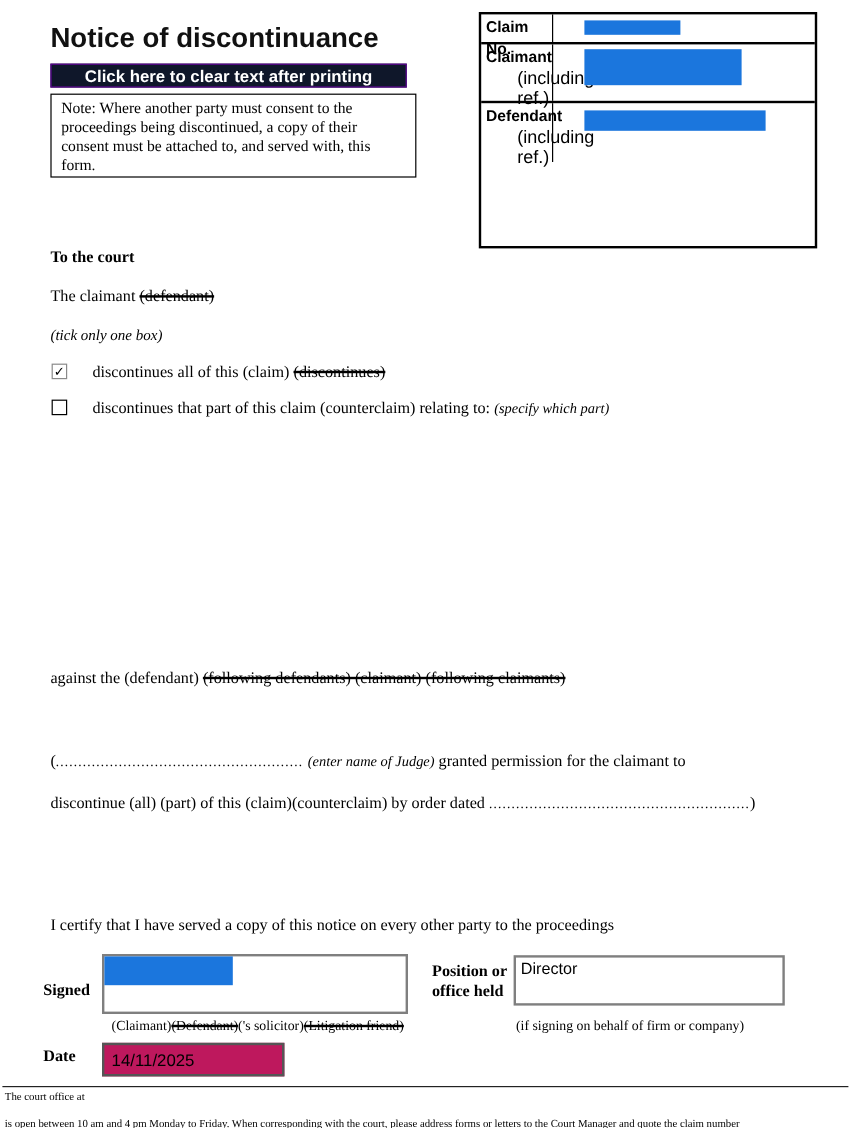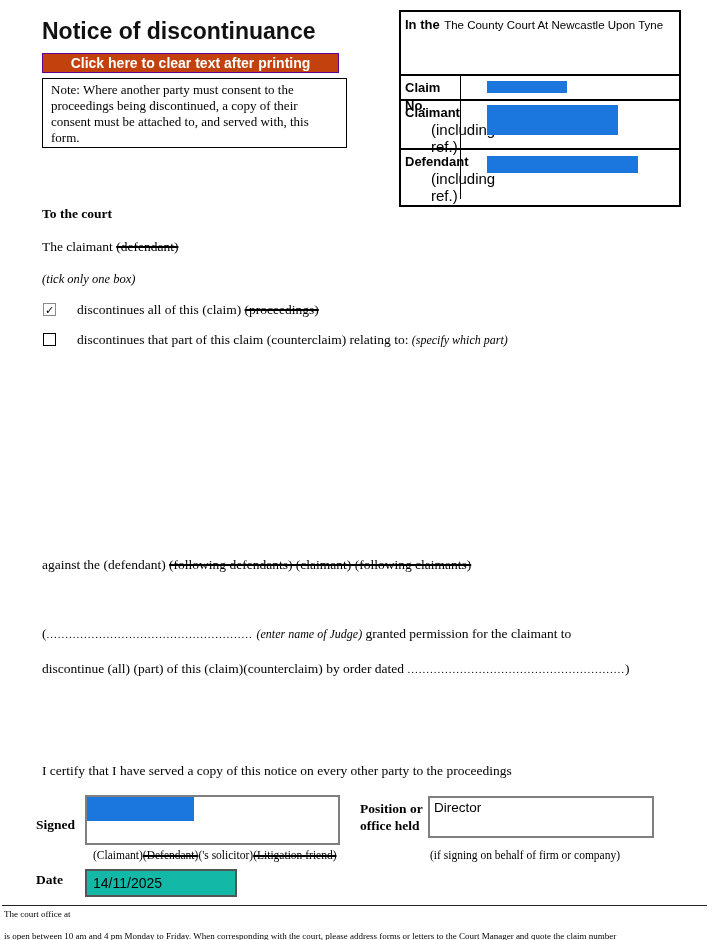--- a/index.html
+++ b/index.html
@@ -8,21 +8,21 @@
     font-family:"Liberation Serif", serif; color:#000; overflow:hidden;
   }
 
   .title {
     position:absolute; left:42px; top:18px; margin:0;
     font-family:"Liberation Sans", sans-serif; font-weight:bold;
     font-size:23px; letter-spacing:0px; color:#111;
   }
   .clear-btn {
     position:absolute; left:42px; top:53px; width:297px; height:20px;
-    background:#c2410c; border:1px solid #5e0694; border-radius:0;
+    background:#0f172a; border:1px solid #5e0694; border-radius:0;
     color:#ffffff; font-family:"Liberation Sans", sans-serif;
     font-weight:bold; font-size:14px; line-height:18px; text-align:center;
     padding:0; cursor:pointer;
   }
   .note-box {
     position:absolute; left:42px; top:78px; width:289px; height:62px;
     border:1px solid #000; padding:3px 6px 3px 8px;
     font-size:13px; line-height:16px;
   }
 
@@ -76,45 +76,41 @@
     font-family:"Liberation Sans", sans-serif; font-size:13.5px;
     padding:2px 4px;
   }
   .pos-label {
     position:absolute; left:360px; top:800px; width:70px;
     font-weight:bold; font-size:13.5px; line-height:17px;
   }
   .caption { position:absolute; font-size:11.5px; white-space:nowrap; }
   .date-box {
     position:absolute; left:85px; top:869px; width:152px; height:28px;
-    border:2px solid #555; box-sizing:border-box; background:#14b8a6;
+    border:2px solid #555; box-sizing:border-box; background:#be185d;
     font-family:"Liberation Sans", sans-serif; font-size:14px; line-height:24px;
     padding-left:6px;
   }
   .footer-rule { position:absolute; left:2px; right:2px; top:905px; height:1px; background:#222; }
   .footer-text { position:absolute; left:4px; font-size:9px; white-space:nowrap; }
 </style>
 </head>
 <body>
 
 <div class="page">
 
   <h1 class="title">Notice of discontinuance</h1>
 
   <button class="clear-btn">Click here to clear text after printing</button>
 
   <div class="note-box">
     <span>Note: Where another party must consent to the proceedings being discontinued, a copy of their consent must be attached to, and served with, this form.</span>
   </div>
 
   <div class="court-table">
-    <div class="ct-row ct-row1">
-      <span class="in-the">In the</span>
-      <span class="court-name">The County Court At Newcastle Upon Tyne</span>
-    </div>
     <div class="ct-row ct-row2">
       <div class="ct-label">
         <span class="ct-bold">Claim No.</span>
       </div>
       <div class="ct-value">
         <div class="redact bar-claim"></div>
       </div>
     </div>
     <div class="ct-row ct-row3">
       <div class="ct-label">
@@ -141,21 +137,21 @@
   <div class="bodyline" style="left:42px; top:239px;">
     <span>The claimant </span><span class="struck">(defendant)</span>
   </div>
 
   <div class="bodyline it" style="left:42px; top:272px; font-size:12.5px;">(tick only one box)</div>
 
   <div class="checkbox cb-field" style="left:43px; top:303px;">
     <span>✓</span>
   </div>
   <div class="bodyline" style="left:77px; top:302px;">
-    <span>discontinues all of this (claim) </span><span class="struck">(proceedings)</span>
+    <span>discontinues all of this (claim) </span><span class="struck">(discontinues)</span>
   </div>
 
   <div class="checkbox cb-print" style="left:43px; top:333px;"></div>
   <div class="bodyline" style="left:77px; top:332px;">
     <span>discontinues that part of this claim (counterclaim) relating to: </span><span class="hint">(specify which part)</span>
   </div>
 
   <div class="bodyline" style="left:42px; top:557px;">
     <span>against the (defendant) </span><span class="struck">(following defendants) (claimant) (following claimants)</span>
   </div>

